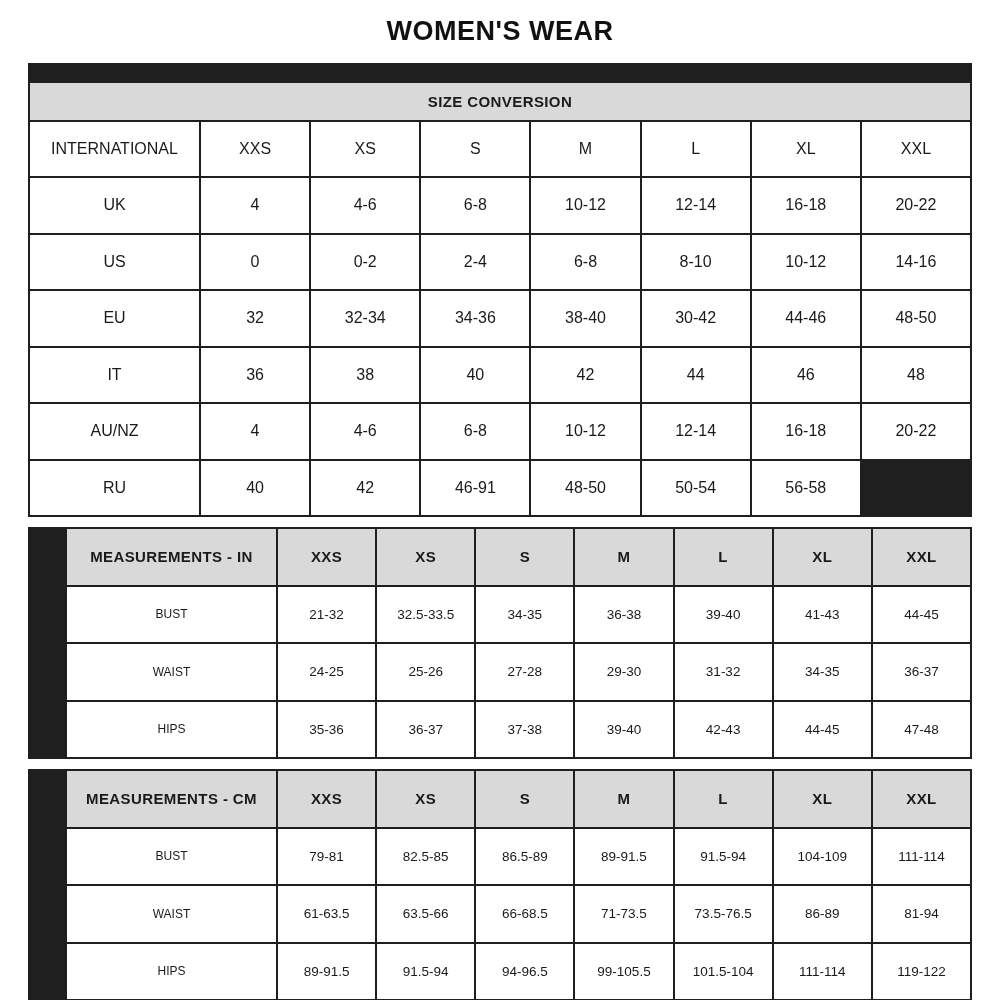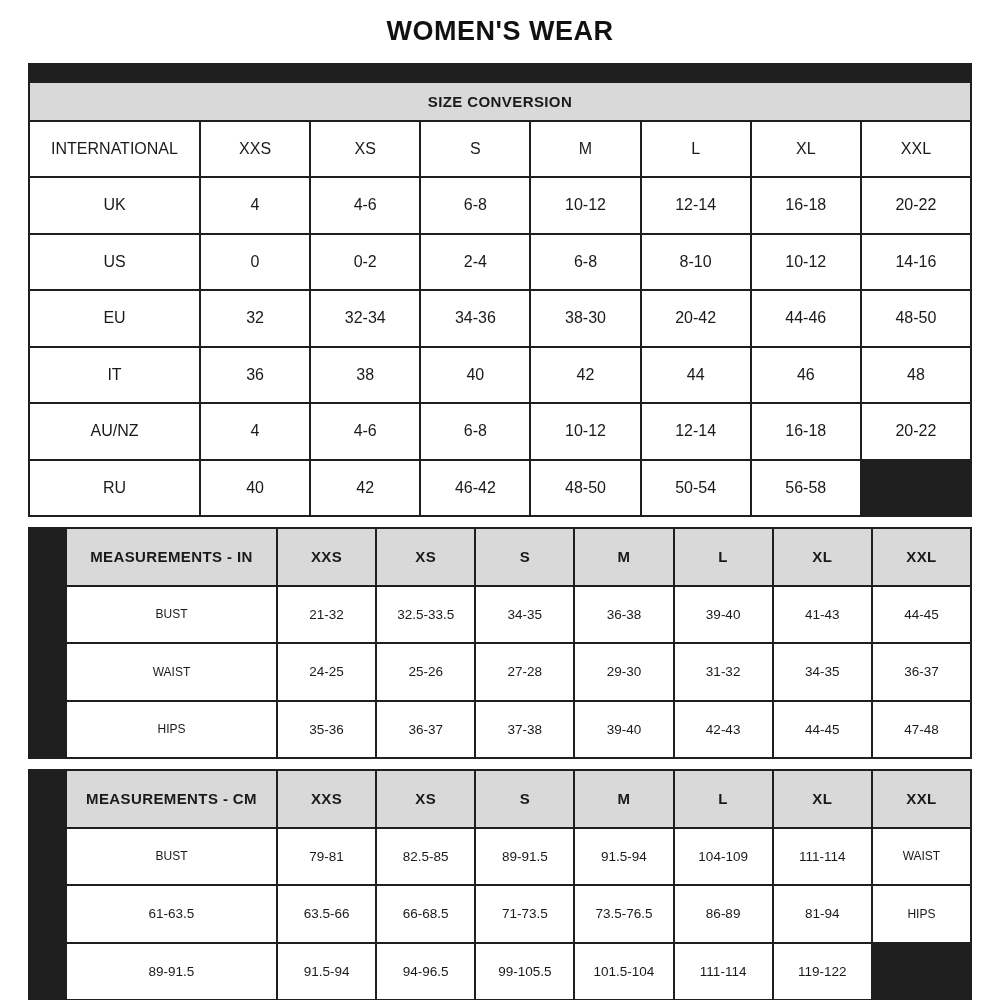--- a/index.html
+++ b/index.html
@@ -56,22 +56,22 @@
       <div class="cell">0-2</div>
       <div class="cell">2-4</div>
       <div class="cell">6-8</div>
       <div class="cell">8-10</div>
       <div class="cell">10-12</div>
       <div class="cell">14-16</div>
       <div class="cell label-cell">EU</div>
       <div class="cell">32</div>
       <div class="cell">32-34</div>
       <div class="cell">34-36</div>
-      <div class="cell">38-30</div>
-      <div class="cell">20-42</div>
+      <div class="cell">38-40</div>
+      <div class="cell">30-42</div>
       <div class="cell">44-46</div>
       <div class="cell">48-50</div>
       <div class="cell label-cell">IT</div>
       <div class="cell">36</div>
       <div class="cell">38</div>
       <div class="cell">40</div>
       <div class="cell">42</div>
       <div class="cell">44</div>
       <div class="cell">46</div>
       <div class="cell">48</div>
@@ -79,21 +79,21 @@
       <div class="cell">4</div>
       <div class="cell">4-6</div>
       <div class="cell">6-8</div>
       <div class="cell">10-12</div>
       <div class="cell">12-14</div>
       <div class="cell">16-18</div>
       <div class="cell">20-22</div>
       <div class="cell label-cell">RU</div>
       <div class="cell">40</div>
       <div class="cell">42</div>
-      <div class="cell">46-42</div>
+      <div class="cell">46-91</div>
       <div class="cell">48-50</div>
       <div class="cell">50-54</div>
       <div class="cell">56-58</div>
     </div>
 
   <div class="grid t2">
     <div class="cell head">MEASUREMENTS - IN</div>
     <div class="cell head">XXS</div>
     <div class="cell head">XS</div>
     <div class="cell head">S</div>
@@ -132,20 +132,21 @@
     <div class="cell head">XXS</div>
     <div class="cell head">XS</div>
     <div class="cell head">S</div>
     <div class="cell head">M</div>
     <div class="cell head">L</div>
     <div class="cell head">XL</div>
     <div class="cell head">XXL</div>
   <div class="cell label-cell">BUST</div>
       <div class="cell value-sm">79-81</div>
       <div class="cell value-sm">82.5-85</div>
+      <div class="cell value-sm">86.5-89</div>
       <div class="cell value-sm">89-91.5</div>
       <div class="cell value-sm">91.5-94</div>
       <div class="cell value-sm">104-109</div>
       <div class="cell value-sm">111-114</div>
       <div class="cell label-cell">WAIST</div>
       <div class="cell value-sm">61-63.5</div>
       <div class="cell value-sm">63.5-66</div>
       <div class="cell value-sm">66-68.5</div>
       <div class="cell value-sm">71-73.5</div>
       <div class="cell value-sm">73.5-76.5</div>

